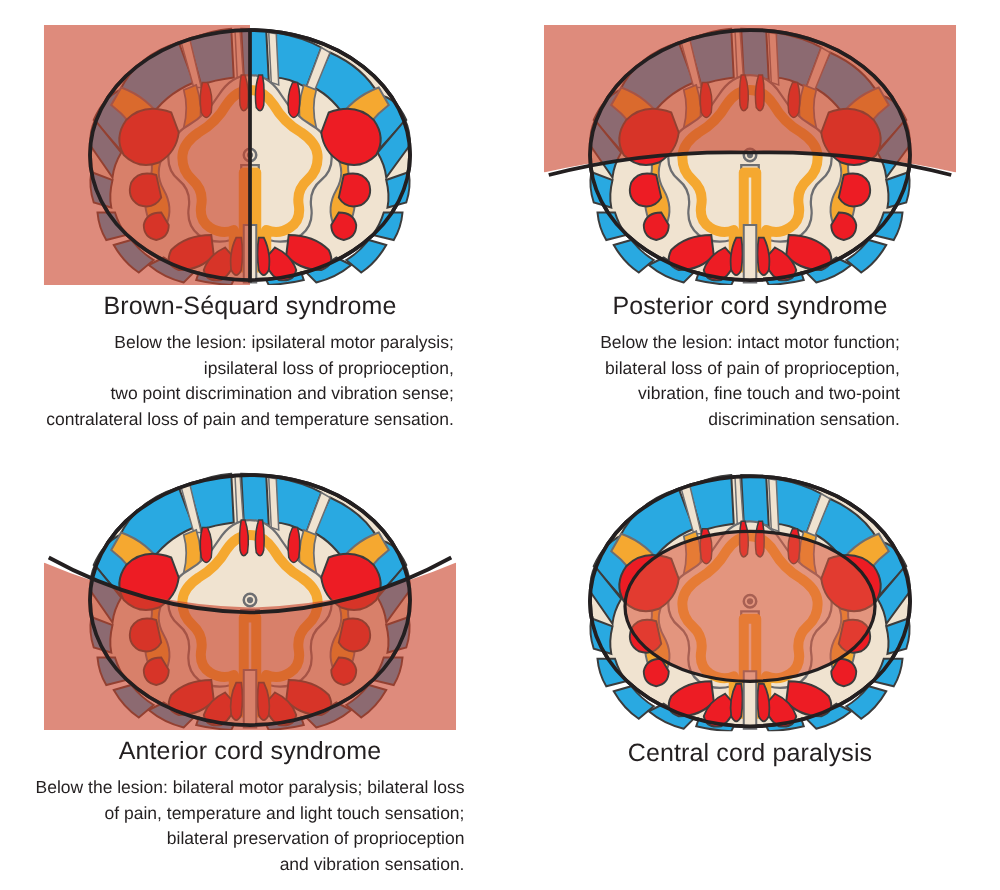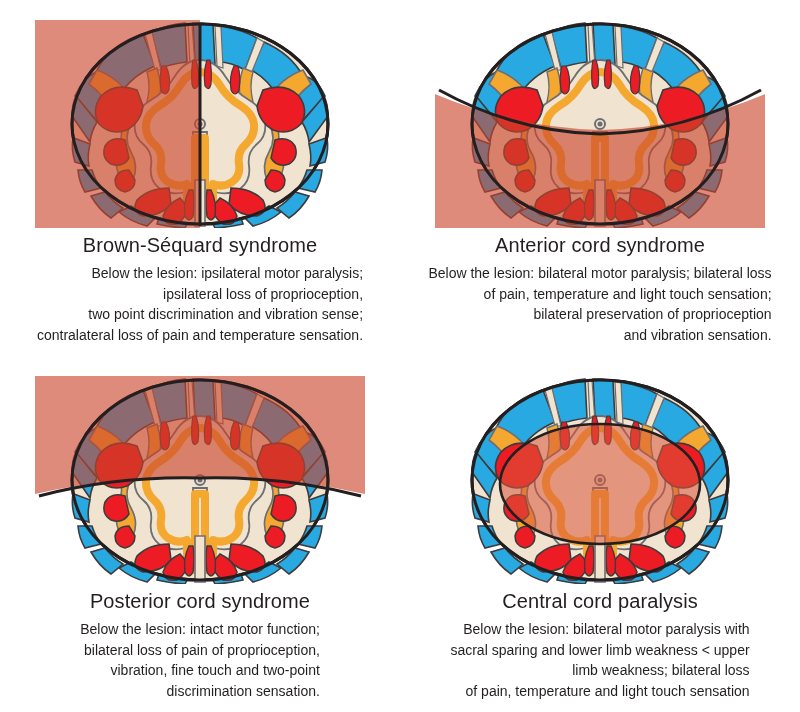--- a/index.html
+++ b/index.html
@@ -177,20 +177,42 @@
         </g>
       </svg>
     </div>
     <div class="panel-title">Brown-Séquard syndrome</div>
     <div class="panel-desc">Below the lesion: ipsilateral motor paralysis;
 ipsilateral loss of proprioception,
 two point discrimination and vibration sense;
 contralateral loss of pain and temperature sensation.</div>
   </div>
 
+  <div class="panel panel-bottom-left">
+    <div class="figure-wrap">
+      <svg width="330" height="208" viewBox="0 0 330 208">
+        <g>
+          <use href="#cordNormal"></use>
+        </g>
+        <g>
+          <g clip-path="url(#clipPosterior)">
+            <rect x="0" y="0" width="330" height="208" fill="#c9432b" opacity="0.62"></rect>
+          </g>
+          <path d="M4 120 Q80 100 165 102 Q250 100 326 120" fill="none" stroke="#231f20" stroke-width="3"></path>
+          <ellipse cx="165" cy="104" rx="128" ry="100" fill="none" stroke="#231f20" stroke-width="3"></ellipse>
+        </g>
+      </svg>
+    </div>
+    <div class="panel-title">Posterior cord syndrome</div>
+    <div class="panel-desc">Below the lesion: intact motor function;
+bilateral loss of pain of proprioception,
+vibration, fine touch and two-point
+discrimination sensation.</div>
+  </div>
+
   <div class="panel panel-top-right">
     <div class="figure-wrap">
       <svg width="330" height="208" viewBox="0 0 330 208">
         <g>
           <use href="#cordNormal"></use>
         </g>
         <g>
           <g clip-path="url(#clipAnterior)">
             <rect x="0" y="0" width="330" height="208" fill="#c9432b" opacity="0.62"></rect>
           </g>
@@ -199,57 +221,31 @@
         </g>
       </svg>
     </div>
     <div class="panel-title">Anterior cord syndrome</div>
     <div class="panel-desc">Below the lesion: bilateral motor paralysis; bilateral loss
 of pain, temperature and light touch sensation;
 bilateral preservation of proprioception
 and vibration sensation.</div>
   </div>
 
-  <div class="panel panel-bottom-left">
-    <div class="figure-wrap">
-      <svg width="330" height="208" viewBox="0 0 330 208">
-        <g>
-          <use href="#cordNormal"></use>
-        </g>
-        <g>
-          <g clip-path="url(#clipPosterior)">
-            <rect x="0" y="0" width="330" height="208" fill="#c9432b" opacity="0.62"></rect>
-          </g>
-          <path d="M4 120 Q80 100 165 102 Q250 100 326 120" fill="none" stroke="#231f20" stroke-width="3"></path>
-          <ellipse cx="165" cy="104" rx="128" ry="100" fill="none" stroke="#231f20" stroke-width="3"></ellipse>
-        </g>
-      </svg>
-    </div>
-    <div class="panel-title">Posterior cord syndrome</div>
-    <div class="panel-desc">Below the lesion: intact motor function;
-bilateral loss of pain of proprioception,
-vibration, fine touch and two-point
-discrimination sensation.</div>
-  </div>
-
   <div class="panel panel-bottom-right">
     <div class="figure-wrap">
       <svg width="330" height="208" viewBox="0 0 330 208">
         <g>
           <use href="#cordNormal"></use>
         </g>
         <g>
           <g clip-path="url(#clipCentral)">
             <rect x="0" y="0" width="330" height="208" fill="#d9553a" opacity="0.55"></rect>
           </g>
           <ellipse cx="165" cy="108" rx="100" ry="60" fill="none" stroke="#231f20" stroke-width="2.6"></ellipse>
           <ellipse cx="165" cy="104" rx="128" ry="100" fill="none" stroke="#231f20" stroke-width="3"></ellipse>
         </g>
       </svg>
     </div>
     <div class="panel-title">Central cord paralysis</div>
-    <div class="panel-desc">Below the lesion: bilateral motor paralysis with
-sacral sparing and lower limb weakness &lt; upper
-limb weakness; bilateral loss
-of pain, temperature and light touch sensation</div>
   </div>
 
 </div>
 
 </body></html>

